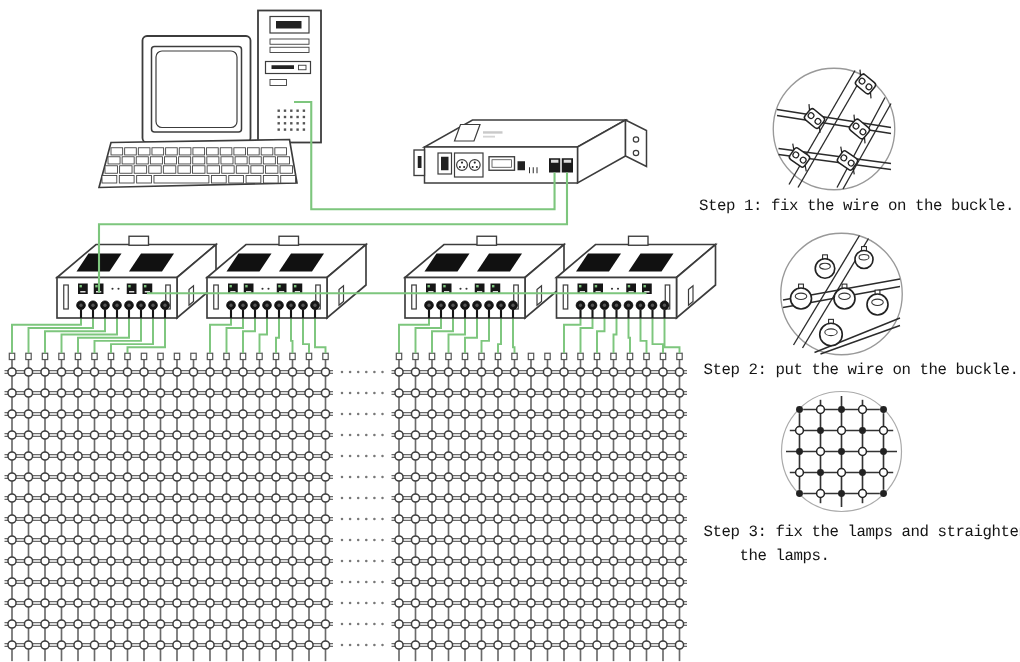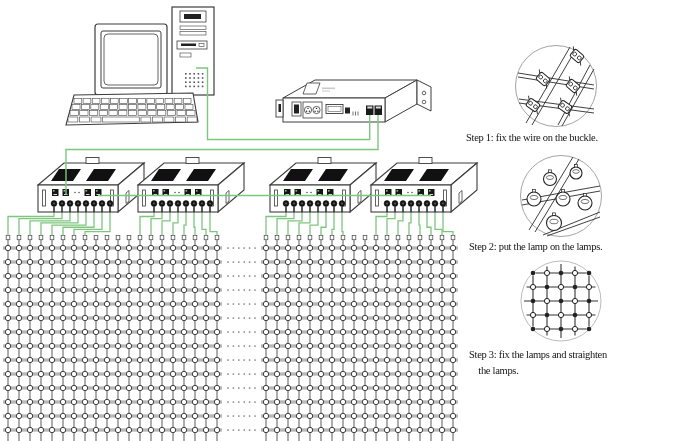--- a/index.html
+++ b/index.html
@@ -1,19 +1,19 @@
 <!DOCTYPE html>
 <html><head>
 <meta charset="utf-8">
 <style>
   html,body{margin:0;padding:0;background:#fff;}
   .screen{position:relative;width:680px;height:441px;background:#fff;overflow:hidden;
           font-family:"Liberation Sans",sans-serif;}
   .screen svg{position:absolute;left:0;top:0;}
-  .step-label{position:absolute;font-family:Liberation Serif, serif;
+  .step-label{position:absolute;font-family:Liberation Mono, monospace;
               font-size:10.5px;line-height:16px;letter-spacing:-0.3px;color:#141414;
               white-space:pre;}
 </style>
 </head>
 <body>
 
 <div class="screen">
 
 <svg width="680" height="441" viewBox="0 0 680 441">
 
@@ -1271,17 +1271,17 @@
           <circle cx="-28" cy="28" r="2.3" fill="#222"></circle>
           <circle cx="-14" cy="28" r="2.6" fill="#fff" stroke="#222" stroke-width="1"></circle>
           <circle cx="0" cy="28" r="2.3" fill="#222"></circle>
           <circle cx="14" cy="28" r="2.6" fill="#fff" stroke="#222" stroke-width="1"></circle>
           <circle cx="28" cy="28" r="2.3" fill="#222"></circle>
         </g>
   </g>
 </svg>
 
 <div class="step-label" style="left:466px;top:130px">Step 1: fix the wire on the buckle.</div>
-<div class="step-label" style="left:469px;top:239px">Step 2: put the lamp on the lamps.</div>
+<div class="step-label" style="left:469px;top:239px">Step 2: put the wire on the buckle.</div>
 <div class="step-label" style="left:469px;top:347px">Step 3: fix the lamps and straighten
     the lamps.</div>
 
 </div>
 
 </body></html>

